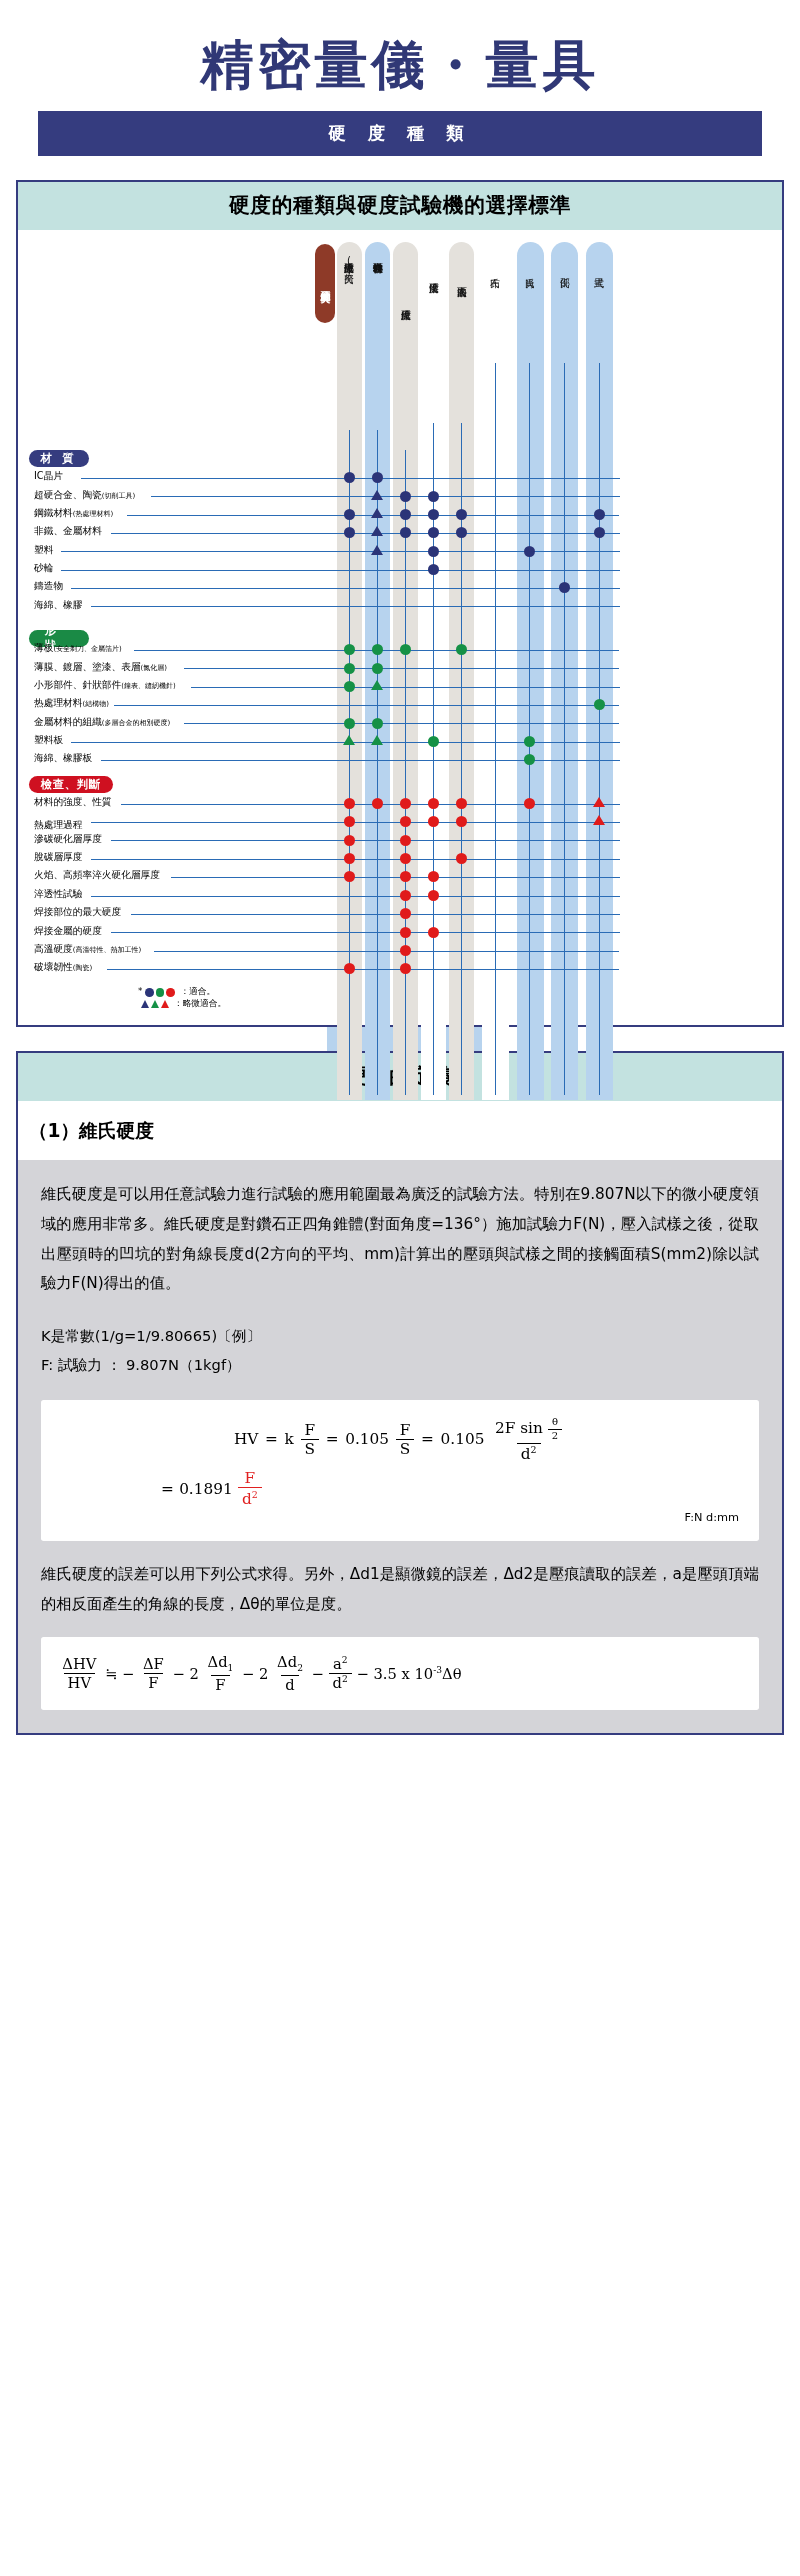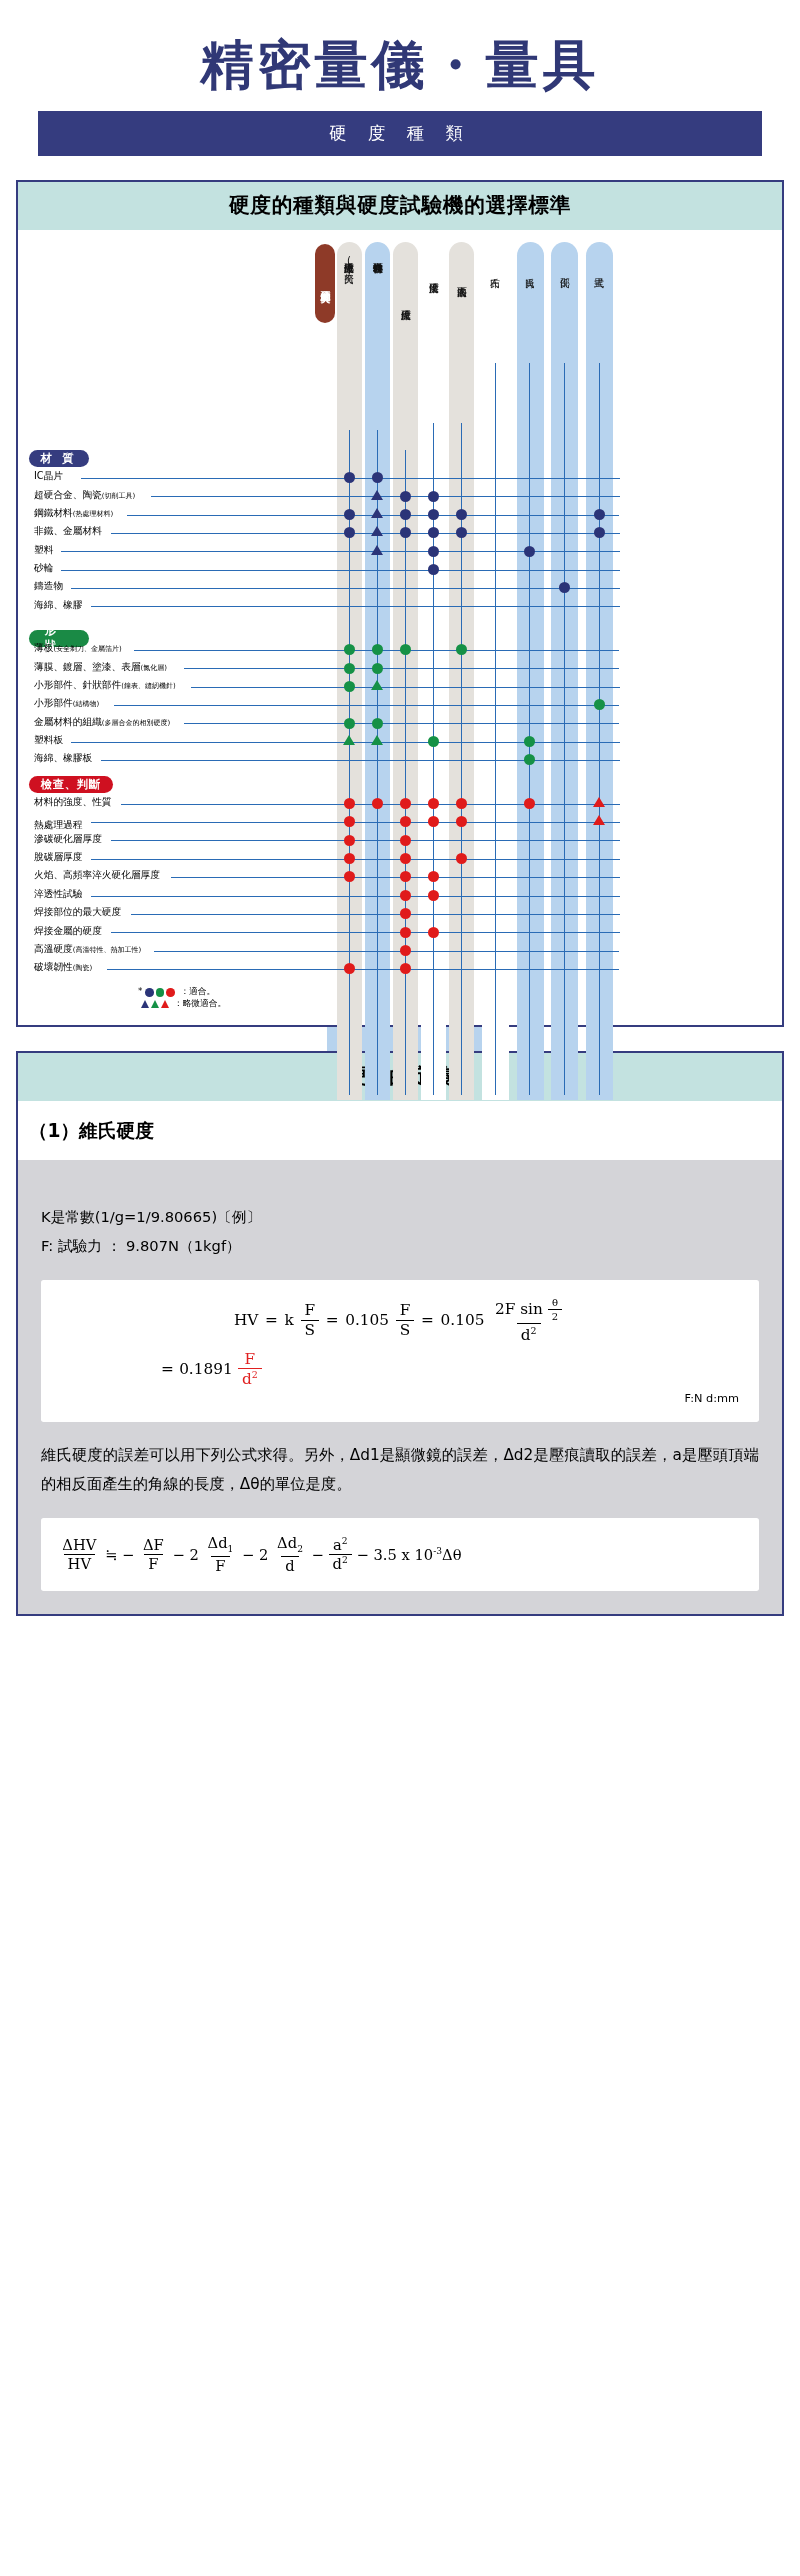--- a/index.html
+++ b/index.html
@@ -24,21 +24,21 @@
     line-height:1.15;
     font-family:"DejaVu Sans","Liberation Sans",sans-serif;
   }
   .subtitle-bar{
     margin:14.7px auto 0 auto;
     width:724px;
     height:45px;
     background:#353c7f;
     color:#ffffff;
     font-size:17.3px;
-    font-weight:normal;
+    font-weight:bold;
     letter-spacing:8px;
     display:flex;
     align-items:center;
     justify-content:center;
     font-family:"DejaVu Sans","Liberation Sans",sans-serif;
   }
 
   
   .panel{
     margin:24px auto 0 auto;
@@ -355,21 +355,21 @@
         <div class="mk mk-c" style="background: rgb(21, 145, 70); left: 382px; top: 414px;"></div>
         <div class="mk mk-c" style="background: rgb(21, 145, 70); left: 438px; top: 414px;"></div>
         <div class="row-label" style="top: 432px;"><span>薄膜、鍍層、塗漆、表層</span><span class="sm">(氮化層)</span></div>
         <div class="row-line" style="left: 166px; top: 438px; width: 435px;"></div>
         <div class="mk mk-c" style="background: rgb(21, 145, 70); left: 326px; top: 433px;"></div>
         <div class="mk mk-c" style="background: rgb(21, 145, 70); left: 354px; top: 433px;"></div>
         <div class="row-label" style="top: 450px;"><span>小形部件、針狀部件</span><span class="sm">(鐘表、縫紉機針)</span></div>
         <div class="row-line" style="left: 173px; top: 457px; width: 429px;"></div>
         <div class="mk mk-c" style="background: rgb(21, 145, 70); left: 326px; top: 451px;"></div>
         <div class="mk mk-t" style="border-bottom: 10.7px solid rgb(21, 145, 70); left: 353px; top: 450px;"></div>
-        <div class="row-label" style="top: 468px;"><span>小形部件</span><span class="sm">(結構物)</span></div>
+        <div class="row-label" style="top: 468px;"><span>热處理材料</span><span class="sm">(結構物)</span></div>
         <div class="row-line" style="left: 96px; top: 475px; width: 505px;"></div>
         <div class="mk mk-c" style="background: rgb(21, 145, 70); left: 576px; top: 469px;"></div>
         <div class="row-label" style="top: 487px;"><span>金屬材料的組織</span><span class="sm">(多層合金的相別硬度)</span></div>
         <div class="row-line" style="left: 166px; top: 493px; width: 435px;"></div>
         <div class="mk mk-c" style="background: rgb(21, 145, 70); left: 326px; top: 488px;"></div>
         <div class="mk mk-c" style="background: rgb(21, 145, 70); left: 354px; top: 488px;"></div>
         <div class="row-label" style="top: 505px;"><span>塑料板</span></div>
         <div class="row-line" style="left: 53px; top: 512px; width: 549px;"></div>
         <div class="mk mk-t" style="border-bottom: 10.7px solid rgb(21, 145, 70); left: 325px; top: 505px;"></div>
         <div class="mk mk-t" style="border-bottom: 10.7px solid rgb(21, 145, 70); left: 353px; top: 505px;"></div>
@@ -444,20 +444,21 @@
           </div>
         </div>
       </div>
   </div>
 </div>
 
 <div class="panel">
   <div class="panel-title">硬度的定義</div>
   <div class="def-sec-title">（1）維氏硬度</div>
   <div class="def-body">
+    <div class="def-p">維氏硬度是可以用任意試驗力進行試驗的應用範圍最為廣泛的試驗方法。特別在9.807N以下的微小硬度領域的應用非常多。維氏硬度是對鑽石正四角錐體(對面角度=136°）施加試驗力F(N)，壓入試樣之後，從取出壓頭時的凹坑的對角線長度d(2方向的平均、mm)計算出的壓頭與試樣之間的接觸面積S(mm2)除以試驗力F(N)得出的值。</div>
 
     <div class="def-list">
       <div>K是常數(1/g=1/9.80665)〔例〕</div>
       <div>F: 試驗力 ： 9.807N（1kgf）</div>
     </div>
 
     <div class="formula-box">
       <div class="frm-line">
         <span>HV</span>
         <span>=</span>

